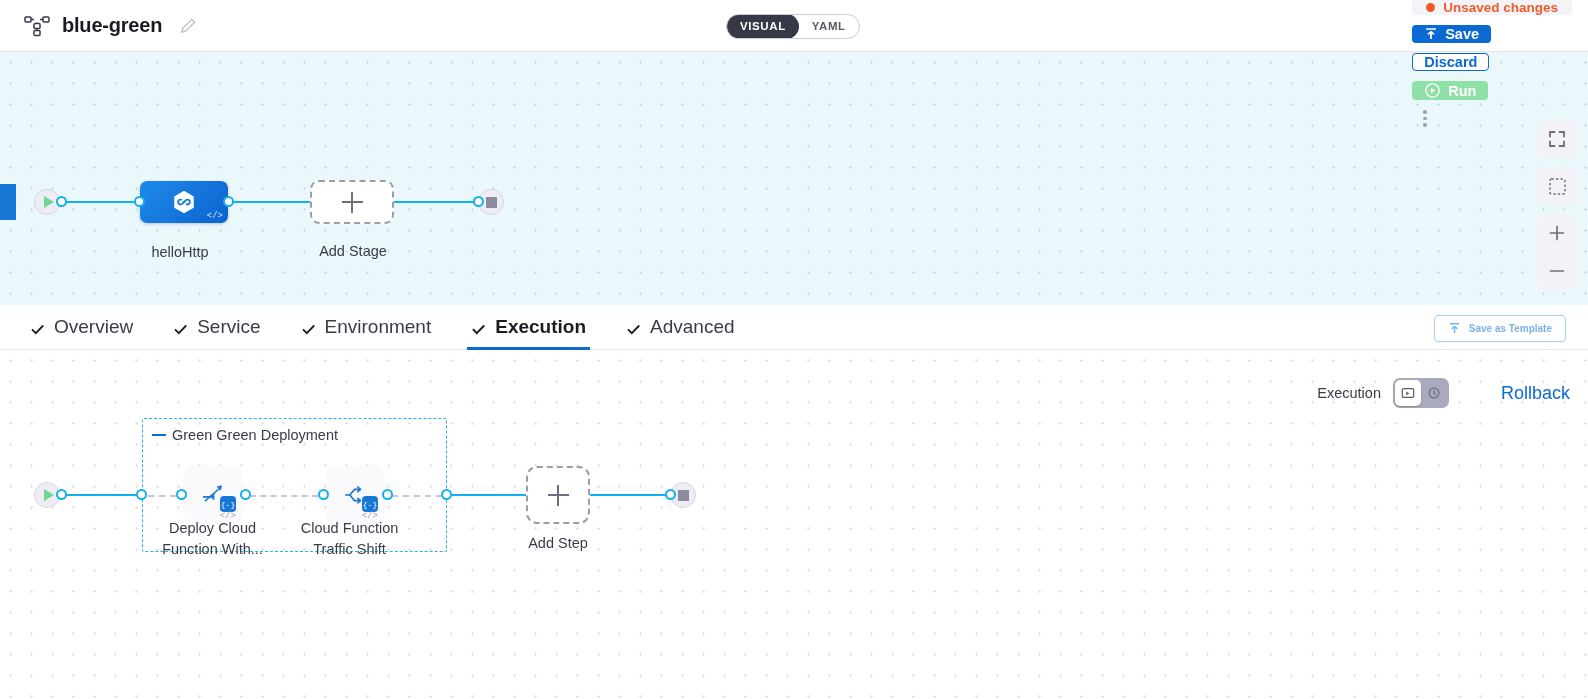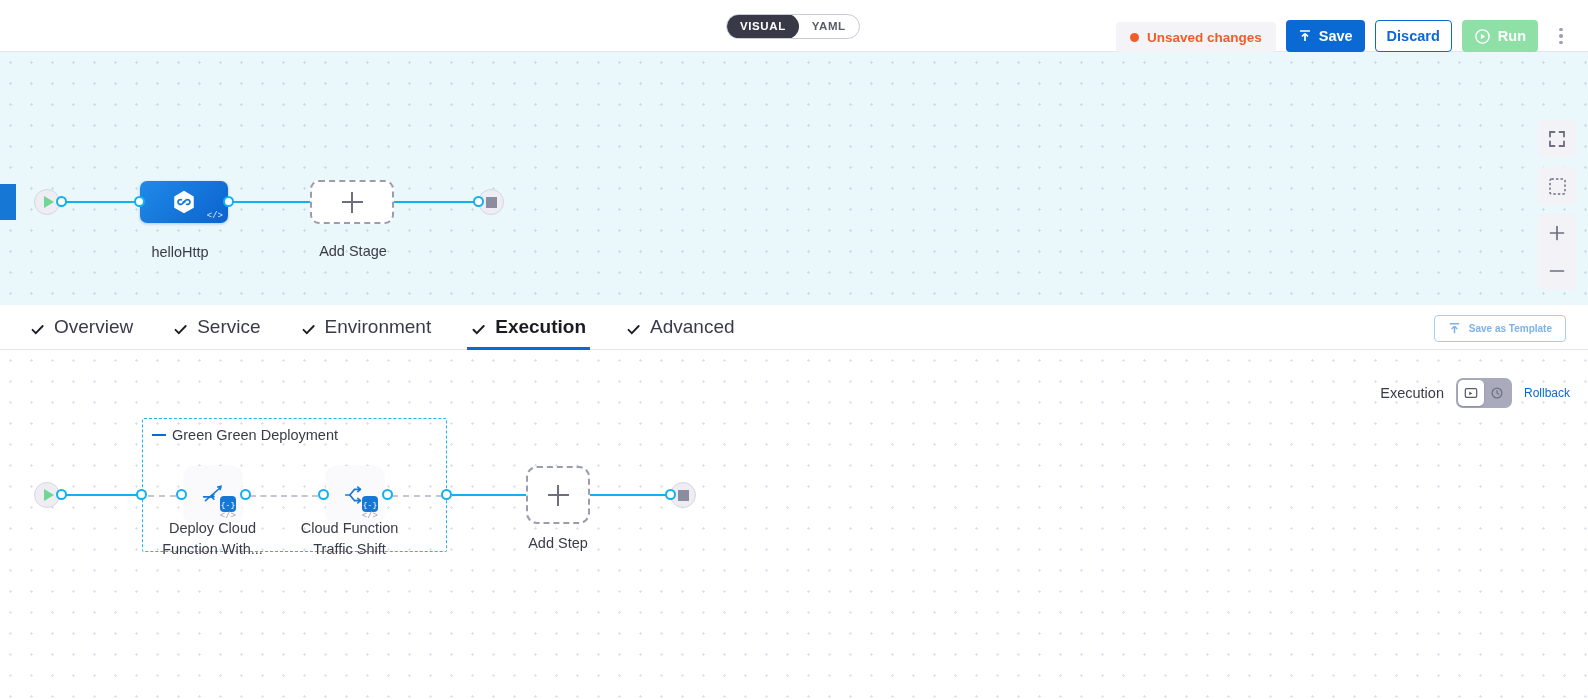--- a/index.html
+++ b/index.html
@@ -30,21 +30,21 @@
     border-radius: 13px; height: 25px; overflow: hidden; background: #fff;
   }
   .seg-opt {
     font-size: 11.5px; font-weight: bold; letter-spacing: 0.6px;
     padding: 0 13px; height: 25px; line-height: 25px; color: #5a5b6a; cursor: pointer;
   }
   .seg-opt.active { background: #383946; color: #ffffff; border-radius: 13px; }
 
   .hdr-right {
     position: absolute; right: 16px; top: 0; height: 52px;
-    display: flex; align-items: flex-end; gap: 10px;
+    display: flex; align-items: flex-start; gap: 10px; flex-direction: column;
   }
   .unsaved {
     display: flex; align-items: center; gap: 8px;
     background: #f4f4f8; border-radius: 4px; height: 30px; padding: 0 14px;
     font-size: 13.5px; font-weight: bold; color: #f05c28;
   }
   .unsaved .dot { width: 9px; height: 9px; border-radius: 50%; background: #f05c28; }
   .btn {
     display: flex; align-items: center; gap: 7px; height: 32px; padding: 0 11px;
     border-radius: 4px; font-size: 14.5px; font-weight: bold; cursor: pointer;
@@ -174,21 +174,21 @@
   .exec-label { font-size: 14.5px; color: #3a3b48; }
   .sw-track {
     display: flex; align-items: center; background: #a9abbd;
     border-radius: 7px; width: 56px; height: 30px; padding: 2px; cursor: pointer;
   }
   .sw-opt {
     width: 26px; height: 26px; display: flex; align-items: center; justify-content: center;
     color: #5a5b6a; border-radius: 5px;
   }
   .sw-opt.on { background: #ffffff; box-shadow: 0 1px 2px rgba(0,0,0,.2); }
-  .rollback-link { font-size: 12px; color: #0b69d4; cursor: pointer; }
+  .rollback-link { font-size: 18px; color: #0b69d4; cursor: pointer; margin-left: 40px; }
 
   
   .group-box {
     position: absolute; border: 1.5px dashed #21b4f2; border-radius: 2px;
     z-index: 3;
   }
   .group-title {
     position: absolute; display: flex; align-items: center; gap: 6px;
     font-size: 14.5px; color: #3a3b48; z-index: 7;
   }
@@ -211,20 +211,37 @@
     font-size: 8px; color: #fff; font-family: "Liberation Mono", monospace;
   }
   .step-icon { width: 30px; height: 30px; color: #1678d4; }
 </style>
 </head>
 <body>
 
 <div id="app">
 
   <div class="header">
+    <div class="hdr-left">
+      <span class="pipeline-icon">
+        <svg viewBox="0 0 26 22" fill="none" stroke="currentColor" stroke-width="1.5">
+          <rect x="1" y="2" width="6" height="5" rx="1"></rect>
+          <rect x="10" y="8.5" width="6" height="5" rx="1"></rect>
+          <rect x="19" y="2" width="6" height="5" rx="1"></rect>
+          <rect x="10" y="15.5" width="6" height="5" rx="1"></rect>
+          <path d="M7 4.5h3M16 4.5h3M13 7.5v1M13 13.5v2"></path>
+        </svg>
+      </span>
+      <span class="pipeline-title">blue-green</span>
+      <span class="edit-pencil">
+        <svg viewBox="0 0 18 18" fill="none" stroke="currentColor" stroke-width="1.4">
+          <path d="M12.5 2.5l3 3L6 15l-4 1 1-4z"></path>
+        </svg>
+      </span>
+    </div>
 
     <div class="hdr-center">
       <div class="seg-toggle">
         <div class="seg-opt active">VISUAL</div>
         <div class="seg-opt">YAML</div>
       </div>
     </div>
 
     <div class="hdr-right">
       <div class="unsaved">

